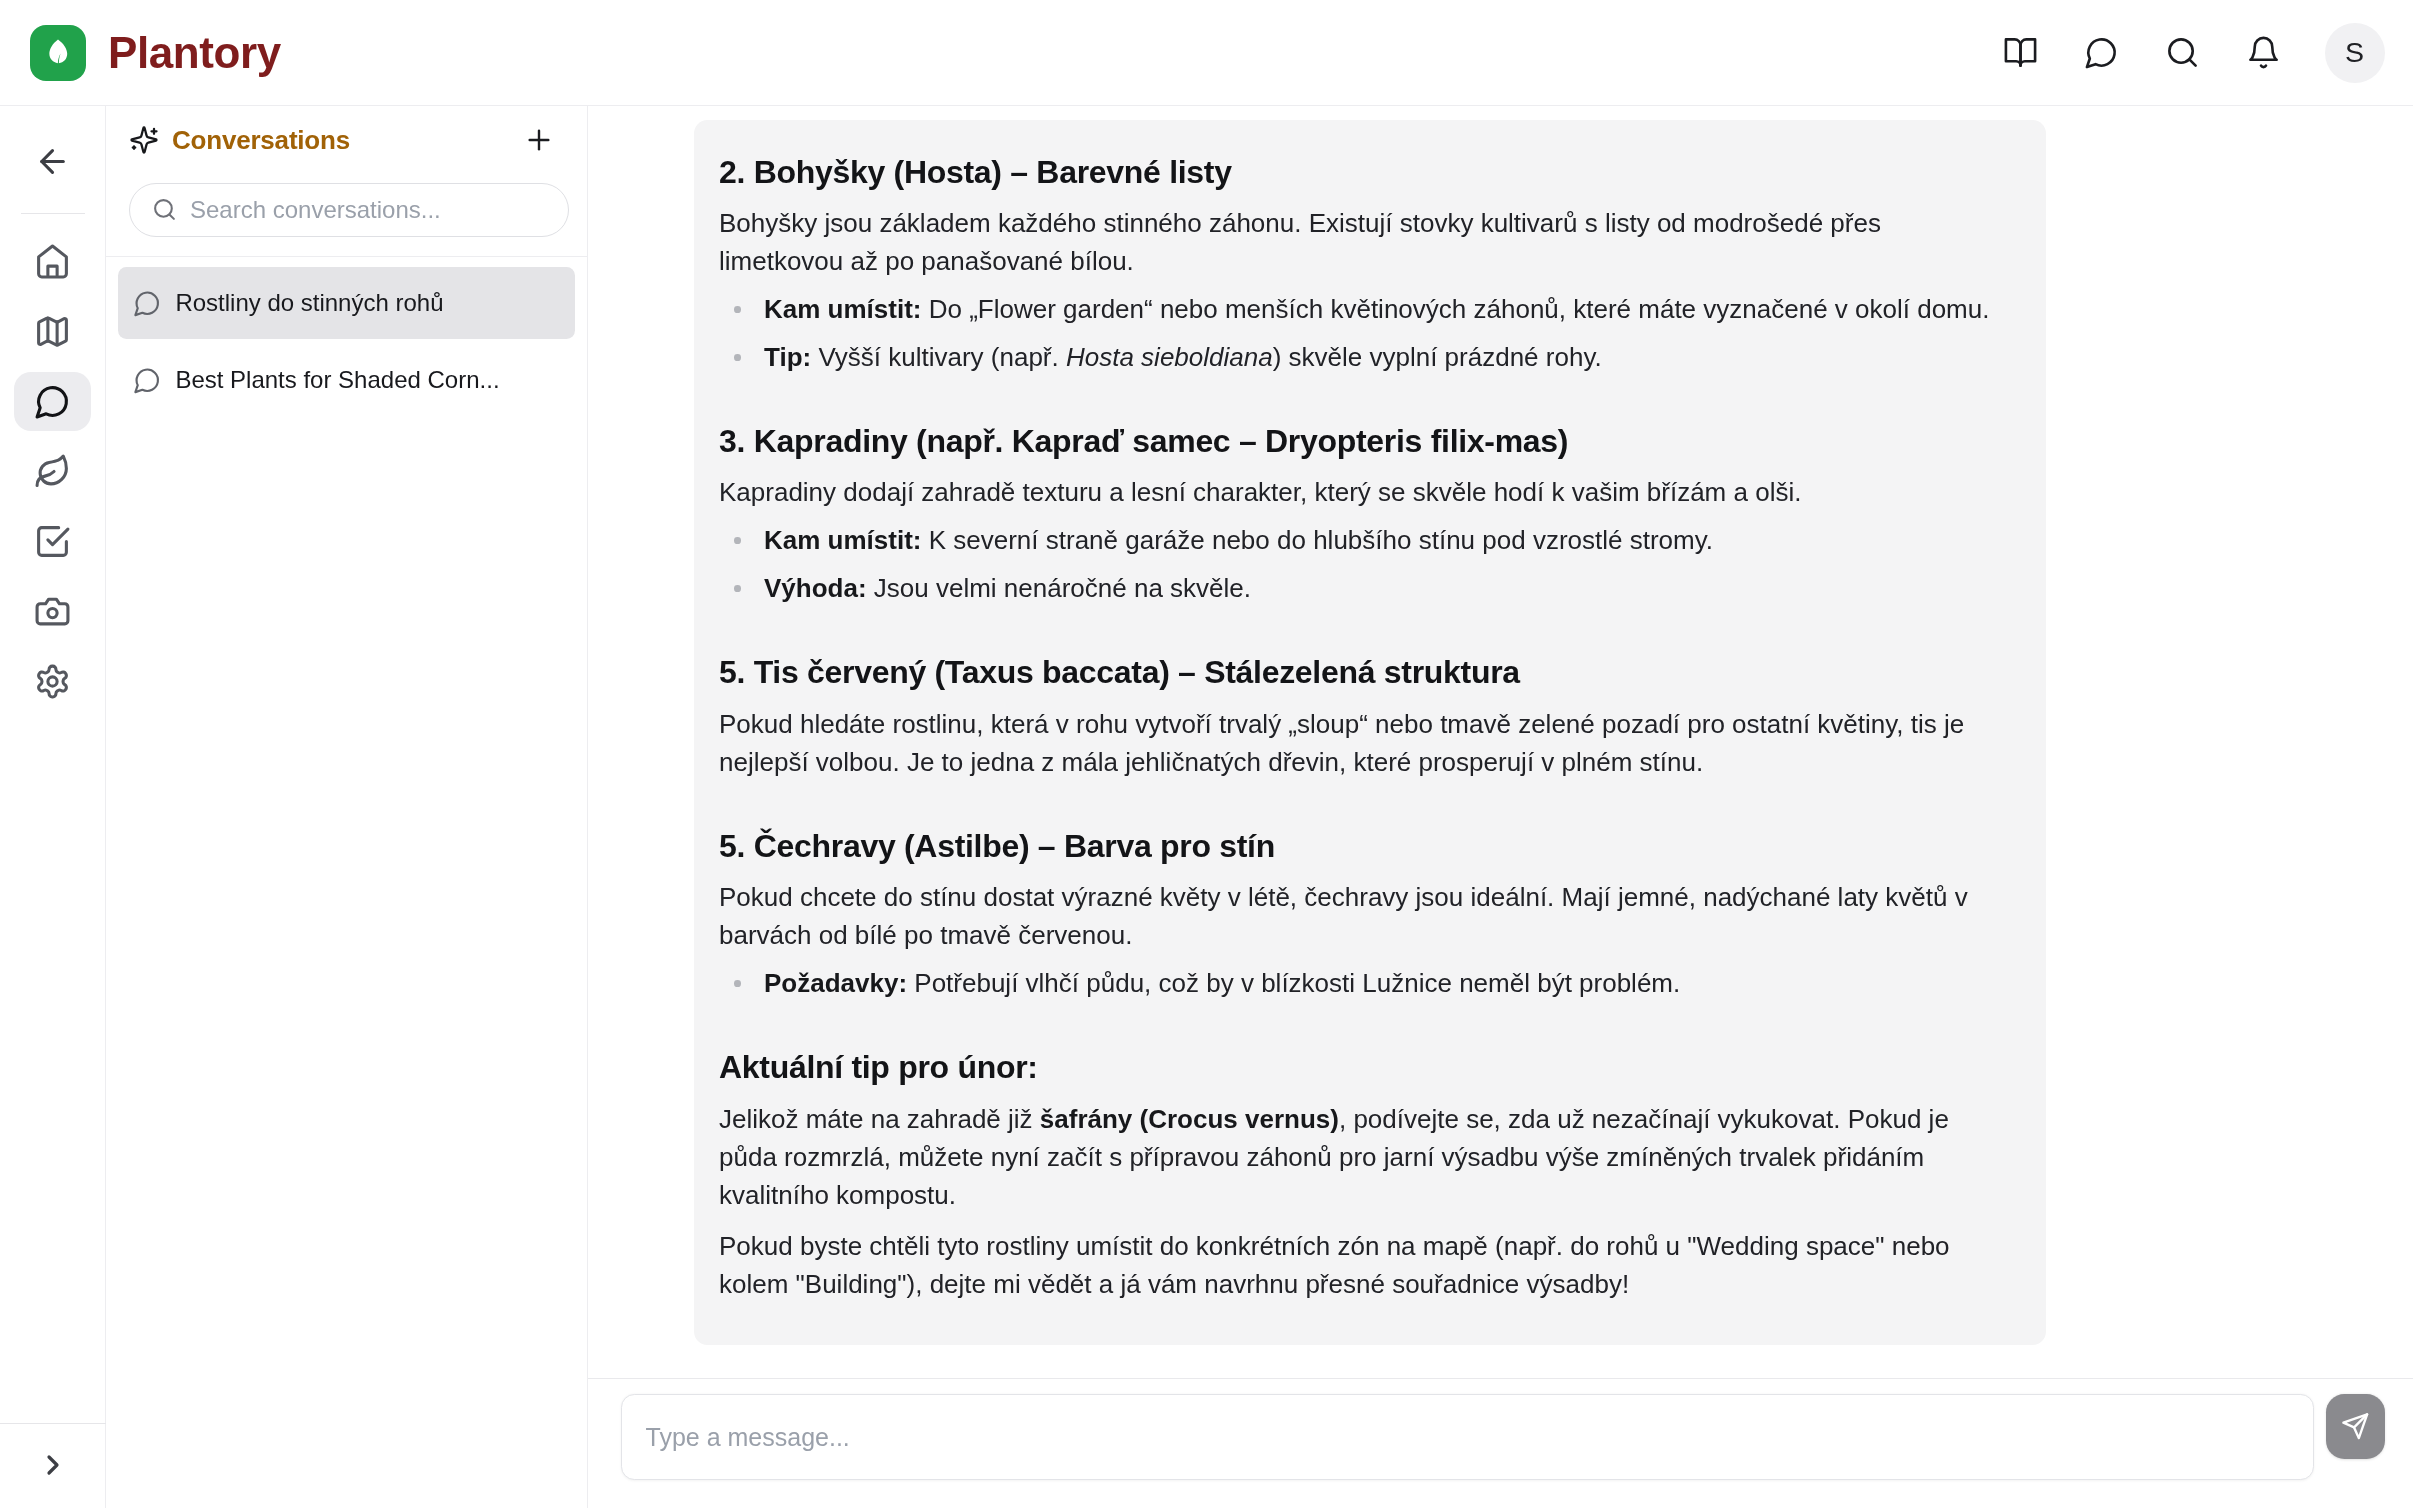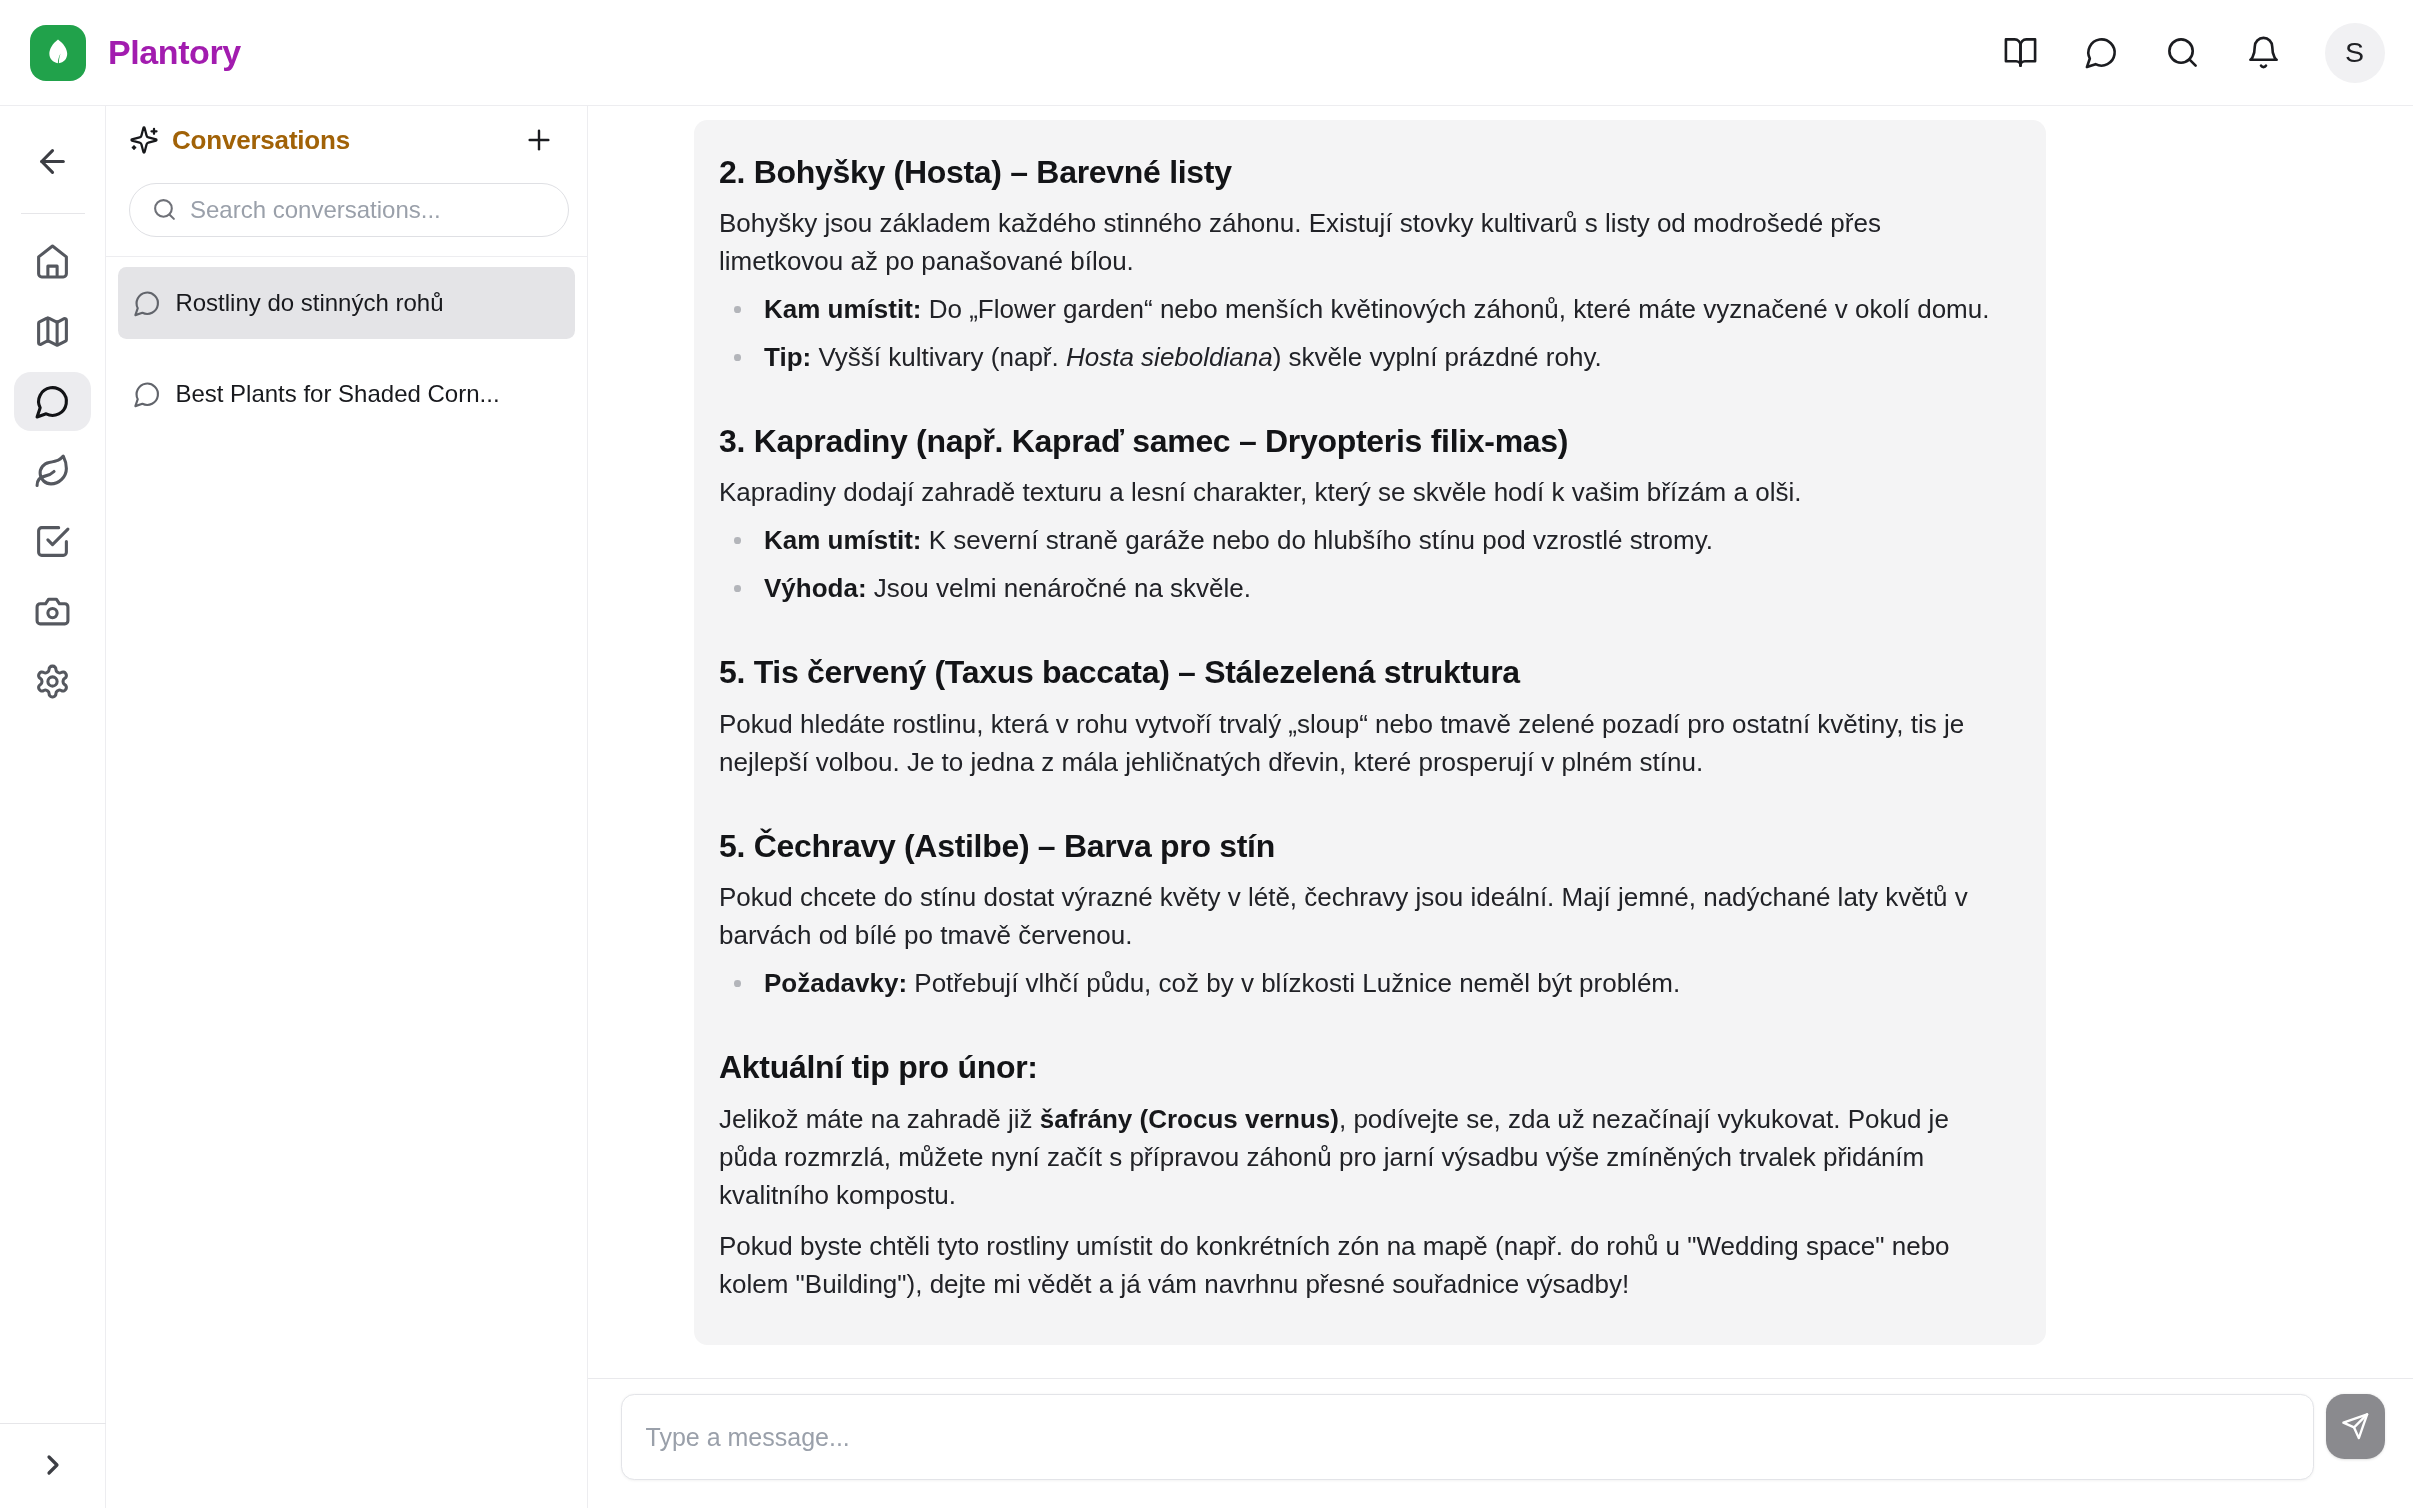--- a/index.html
+++ b/index.html
@@ -17,21 +17,21 @@
     height:106px; flex:0 0 106px;
     border-bottom:0.8px solid #ededf0;
     display:flex; align-items:center; justify-content:space-between;
     padding:0 28.5px 0 30px; background:#fff;
   }
   .brand { display:flex; align-items:center; gap:22px; cursor:pointer; }
   .brand-logo {
     width:56px; height:56px; border-radius:16px; background:#21a24b;
     display:flex; align-items:center; justify-content:center;
   }
-  .brand-title { font-size:34px; font-weight:700; letter-spacing:-0.4px; color:#a21caf; }
+  .brand-title { font-size:44px; font-weight:700; letter-spacing:-0.4px; color:#7f1d1d; }
   .header-actions { display:flex; align-items:center; gap:42px; }
   .hicon-btn {
     background:none; border:none; cursor:pointer; color:#1b1c20;
     width:39px; height:39px; display:flex; align-items:center; justify-content:center;
   }
   .avatar-btn {
     width:60px; height:60px; border-radius:50%; border:none; cursor:pointer;
     background:#f1f1f3; color:#202125; font-size:28.5px; font-weight:500;
     font-family:inherit; display:flex; align-items:center; justify-content:center;
   }
@@ -80,21 +80,21 @@
     margin:22.6px 18.4px 0 22.6px; height:54px; border:1.3px solid #dfe0e4; border-radius:27px;
     display:flex; align-items:center; gap:13.4px; padding:0 22px; background:#fff;
   }
   .search-box .sicon { color:#6f7178; flex:0 0 auto; }
   .search-box input {
     border:none; outline:none; flex:1; font-size:24px; font-family:inherit;
     color:#1d1e22; background:transparent; min-width:0;
   }
   .search-box input::placeholder { color:#9aa0aa; }
   .convo-sep { border-top:0.8px solid #ededf0; margin-top:19px; }
-  .convo-list { padding:10px 11.7px 0; display:flex; flex-direction:column; gap:19px; }
+  .convo-list { padding:10px 11.7px 0; display:flex; flex-direction:column; gap:5px; }
   .convo-item {
     height:72px; border-radius:8.4px; display:flex; align-items:center;
     gap:14.2px; padding:0 15px; cursor:pointer; background:transparent; border:none;
     font-family:inherit;
   }
   .convo-item.active { background:#e4e4e7; }
   .convo-item .cicon { color:#61646b; flex:0 0 auto; }
   .convo-item .clabel {
     font-size:24px; color:#18191d; white-space:nowrap; overflow:hidden; text-overflow:ellipsis;
   }

